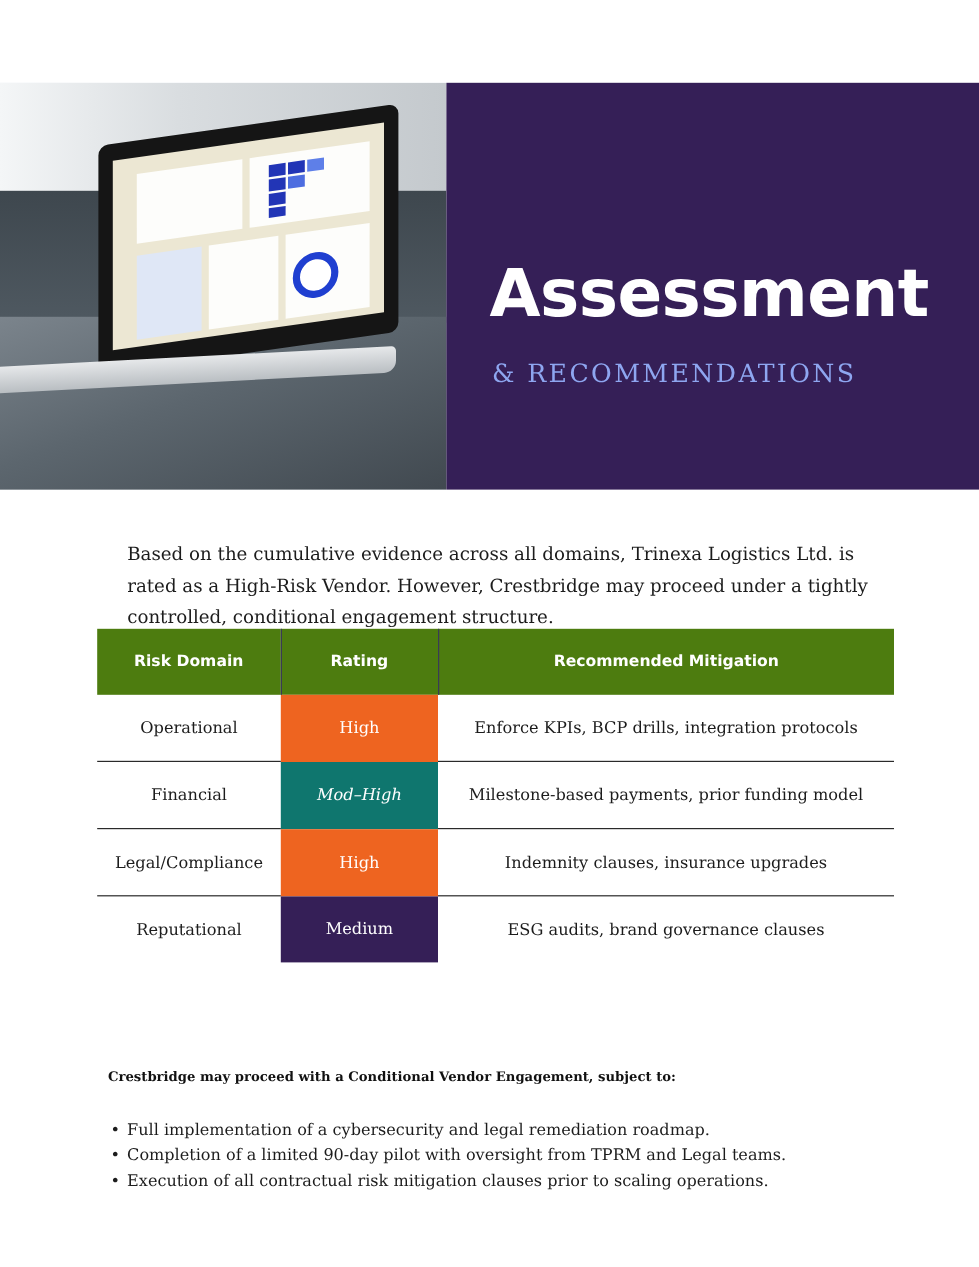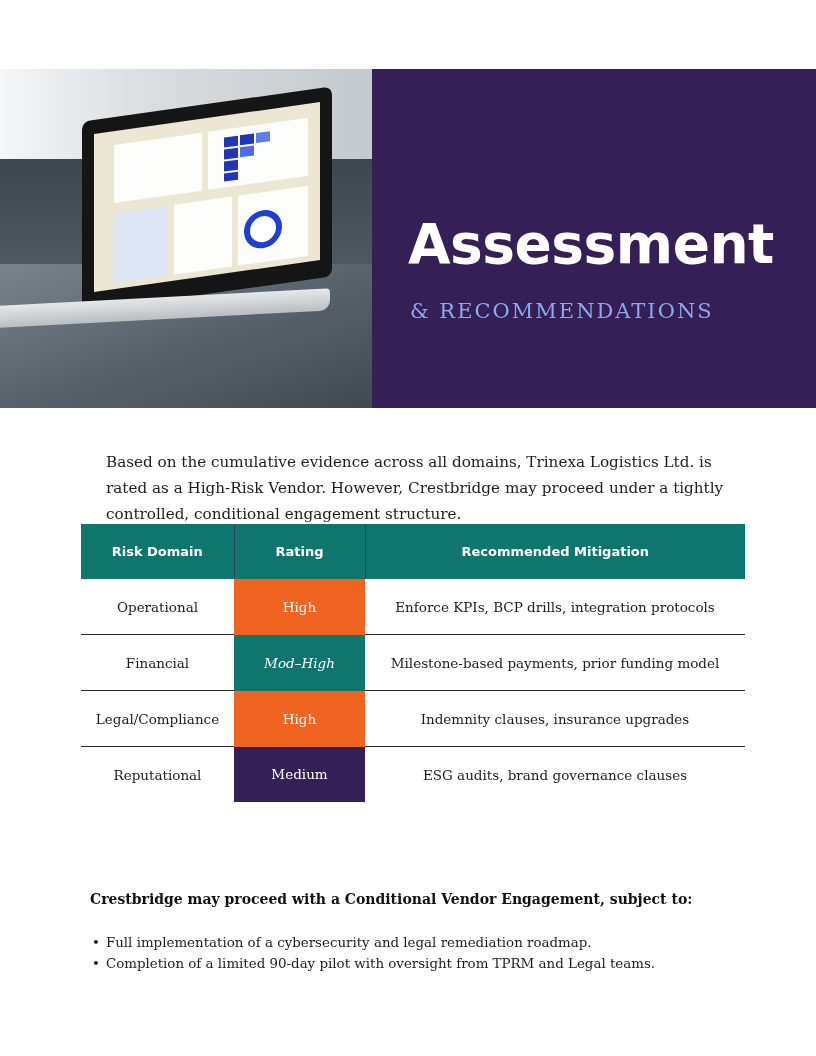--- a/index.html
+++ b/index.html
@@ -26,29 +26,29 @@
 
   .hero-panel { position: absolute; left: 372px; top: 0; width: 444px; height: 339px; background: #351f57; }
   .hero-title { position: absolute; left: 36px; top: 70px; margin: 0; font-family: "DejaVu Sans", sans-serif;
     font-weight: bold; font-size: 55px; line-height: 70px; color: #ffffff; letter-spacing: -0.5px; }
   .hero-subtitle { position: absolute; left: 38px; top: 230px; margin: 0; font-family: "DejaVu Serif", serif;
     font-size: 21px; letter-spacing: 2px; color: #8ea6f0; }
 
   .intro { position: absolute; left: 90px; top: 433px; width: 640px; margin: 16px; font-size: 15.2px; line-height: 26px; color: #1c1c1c; }
 
   table.risk { position: absolute; left: 81px; top: 524px; width: 664px; border-collapse: collapse; table-layout: fixed; }
-  table.risk th { background: #0f766e; color: #ffffff; font-family: "DejaVu Sans", sans-serif; font-weight: bold;
+  table.risk th { background: #4d7c0f; color: #ffffff; font-family: "DejaVu Sans", sans-serif; font-weight: bold;
     font-size: 13px; height: 55px; padding: 0; text-align: center; border-right: 1px solid #3a3b56; }
   table.risk th:last-child { border-right: none; text-align: center; }
   table.risk td { height: 55px; padding: 0; text-align: center; font-size: 13.5px; color: #1c1c1c; border-bottom: 1px solid #2a2a2a; }
   table.risk tr:last-child td { border-bottom: none; }
   table.risk td.rating { color: #ffffff; border-bottom: none; }
   col.c1 { width: 153px; } col.c2 { width: 131px; } col.c3 { width: 380px; }
 
-  .cond-title { position: absolute; left: 90px; top: 891px; margin: 0; font-size: 14px; font-weight: bold; color: #111; }
+  .cond-title { position: absolute; left: 90px; top: 891px; margin: 0; font-size: 11px; font-weight: bold; color: #111; }
   .cond-list { position: absolute; left: 92px; top: 932px; margin: 0; padding: 0; list-style: none; font-size: 13.4px; line-height: 21px; color: #1c1c1c; }
   .cond-list li::before { content: "\2022"; margin-right: 6px; }
 </style>
 </head>
 <body>
 
 <div class="hero">
   <div class="hero-photo">
     <div class="wall"></div>
     <div class="sofa"></div>
@@ -117,13 +117,14 @@
       <td class="rating" style="background:#351f57;">Medium</td>
       <td>ESG audits, brand governance clauses</td>
     </tr>
   </tbody>
 </table>
 
 <p class="cond-title">Crestbridge may proceed with a Conditional Vendor Engagement, subject to:</p>
 <ul class="cond-list">
   <li>Full implementation of a cybersecurity and legal remediation roadmap.</li>
   <li>Completion of a limited 90-day pilot with oversight from TPRM and Legal teams.</li>
+  <li>Execution of all contractual risk mitigation clauses prior to scaling operations.</li>
 </ul>
 
 </body></html>

